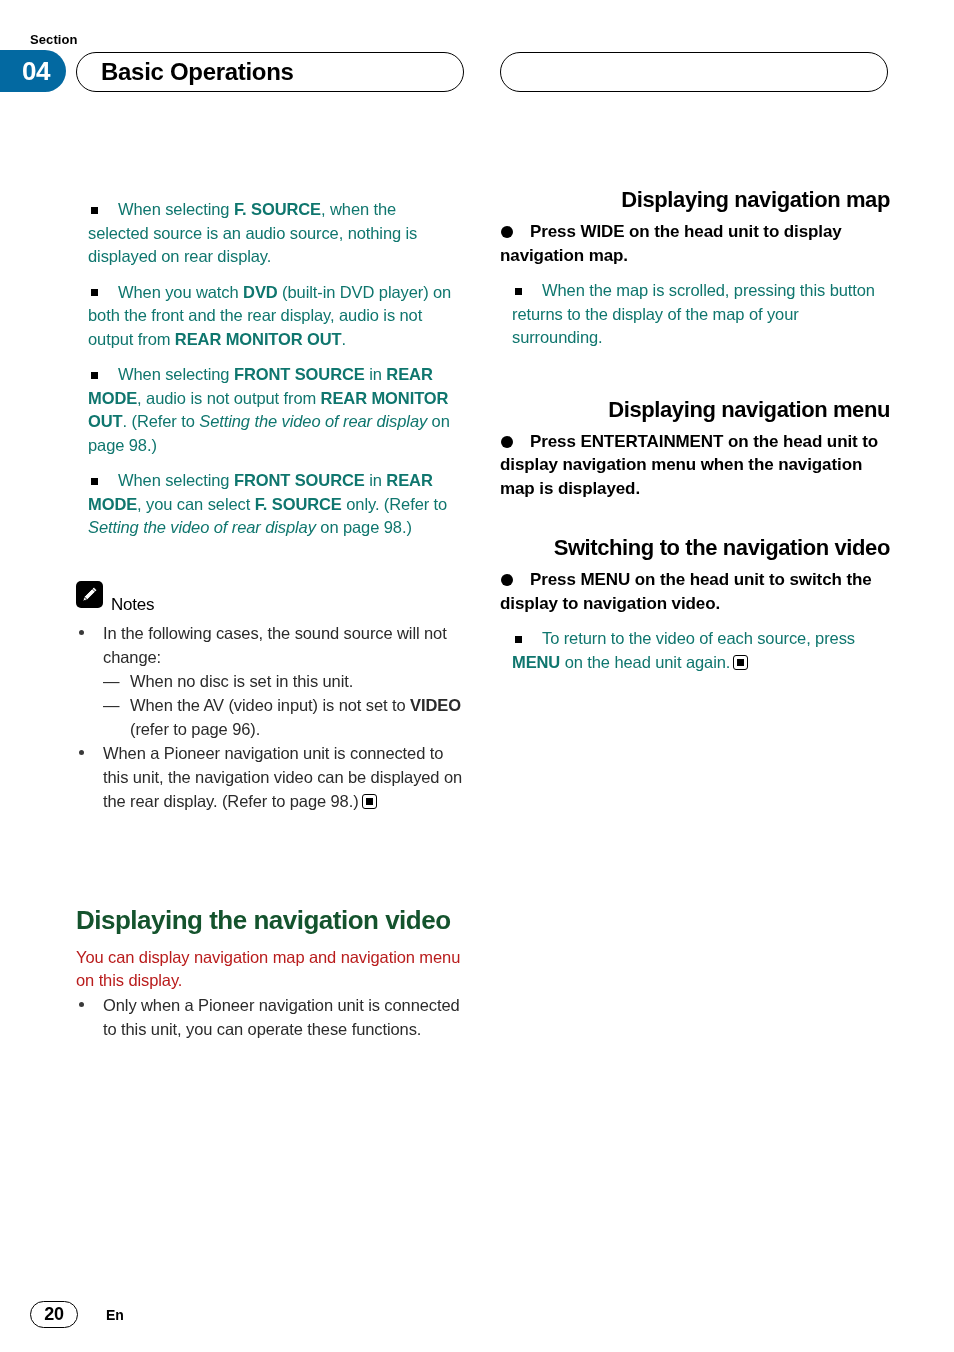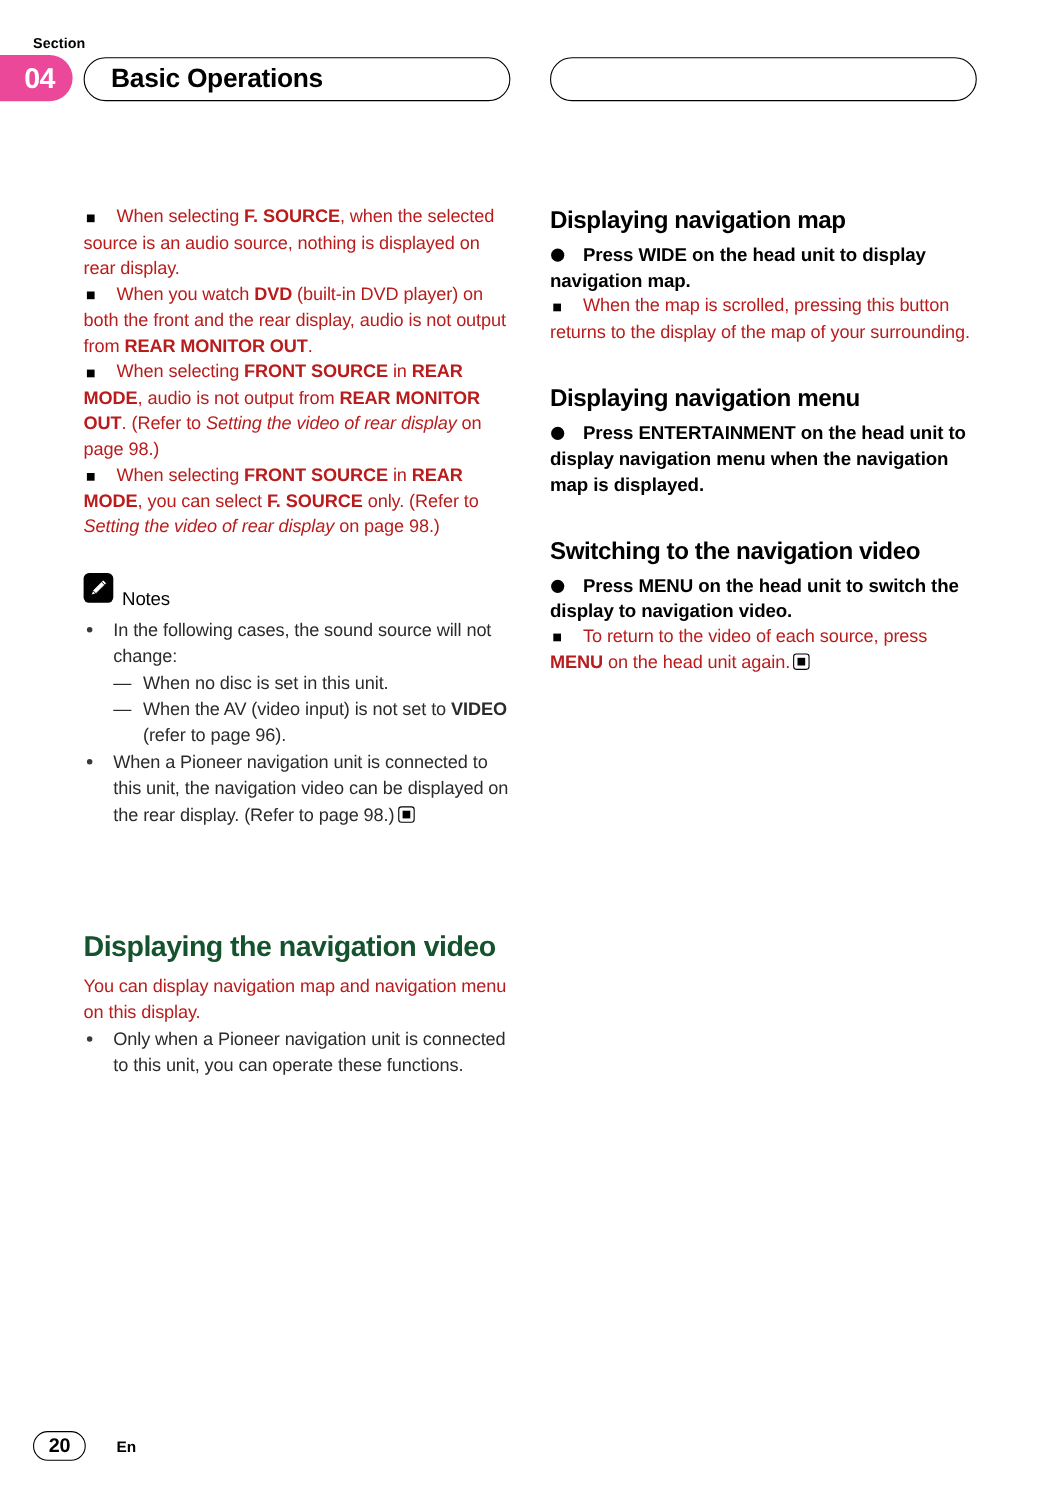--- a/index.html
+++ b/index.html
@@ -41,21 +41,21 @@
     font-weight: bold;
     letter-spacing: 0.1px;
     line-height: 15px;
   }
   .section-tag {
     position: absolute;
     left: 0px;
     top: 18px;
     width: 66px;
     height: 42px;
-    background: #ec4899;
+    background: #0369a1;
     border-radius: 0 21px 21px 0;
     color: #ffffff;
     font-size: 26px;
     font-weight: bold;
     display: flex;
     align-items: center;
     justify-content: center;
     letter-spacing: -0.5px;
     padding-left: 6px;
     box-sizing: border-box;
@@ -101,23 +101,23 @@
     line-height: 23.5px;
     color: #b91c1c;
     letter-spacing: -0.1px;
   }
 
   
   .sq-item {
     position: relative;
     font-size: 16.5px;
     line-height: 23.5px;
-    color: #b91c1c;
+    color: #0f766e;
     letter-spacing: -0.1px;
-    margin: 0;
+    margin: 12px;
     text-indent: 30px;
   }
   .sq-item .sq {
     position: absolute;
     left: 3px;
     top: 8.5px;
     width: 7px;
     height: 7px;
     background: #000000;
   }
@@ -185,20 +185,21 @@
   }
 
   
   h2.sub-head {
     font-size: 22px;
     font-weight: bold;
     letter-spacing: -0.4px;
     margin: 0 0 7px 0;
     line-height: 27px;
     color: #000;
+    text-align: right;
   }
   h1.main-head {
     font-size: 26px;
     font-weight: bold;
     letter-spacing: -0.5px;
     margin: 0 0 10px 0;
     line-height: 31px;
     color: #14532d;
   }
 

